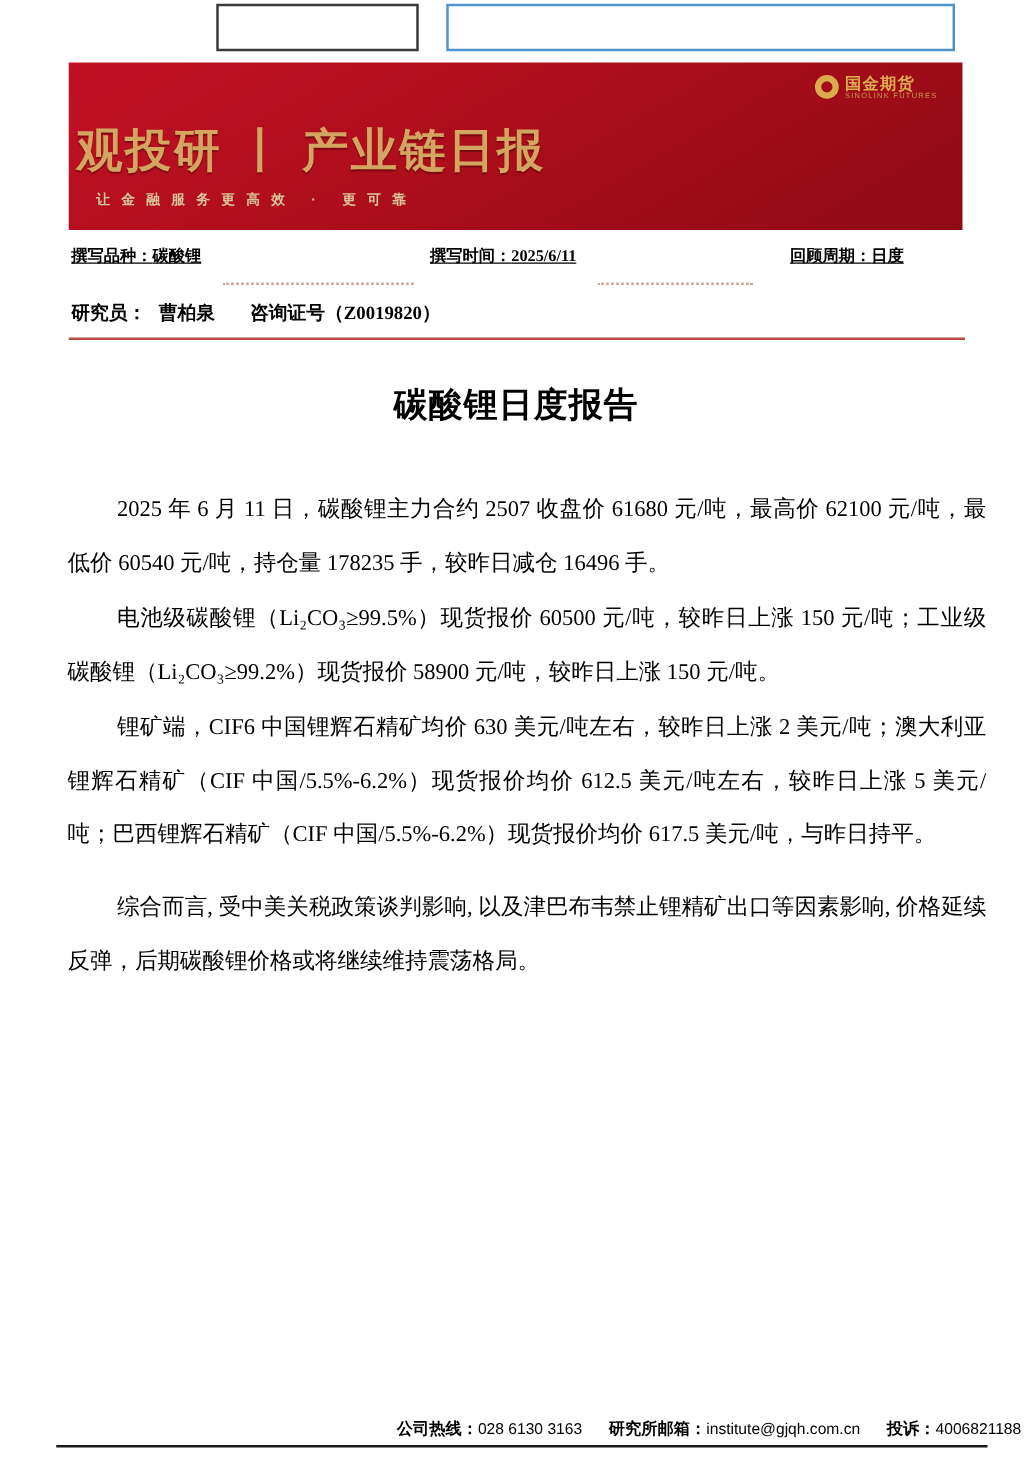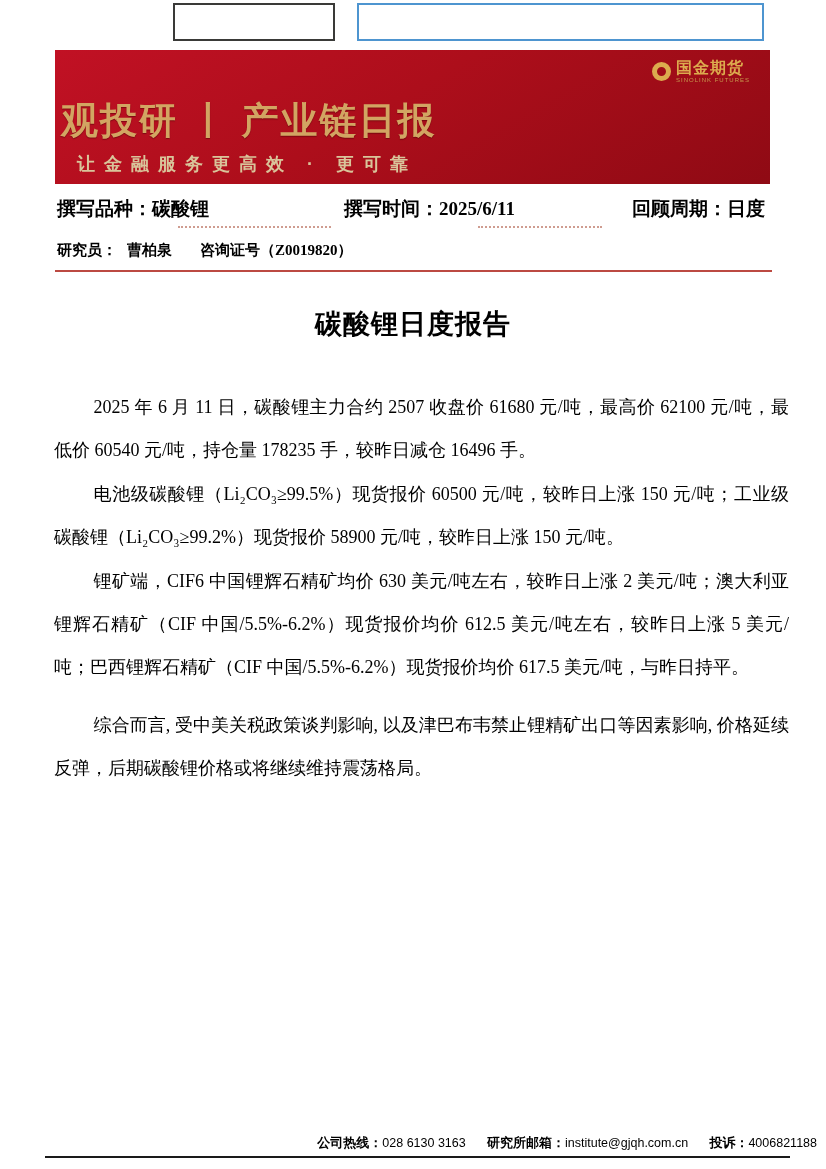--- a/index.html
+++ b/index.html
@@ -12,33 +12,33 @@
   .box-blue{left:357px;width:407px;border:2px solid #4e95d0;}
 
   
   .banner{position:absolute;left:55px;top:50px;width:715px;height:134px;
           background:linear-gradient(150deg,#c11124 0%,#ad0e1b 45%,#8f0a14 100%);
           overflow:hidden;}
   .logo{position:absolute;right:20px;top:10px;display:flex;align-items:center;gap:5px;}
   .logo-ring{display:inline-block;width:9px;height:9px;border:5px solid #dcab4e;border-radius:50%;}
   .logo-texts{display:flex;flex-direction:column;line-height:1.05;}
   .logo-name{font-family:"Liberation Sans","DejaVu Sans",sans-serif;font-weight:bold;
-             font-size:16px;color:#dcab4e;letter-spacing:1px;}
+             font-size:13px;color:#dcab4e;letter-spacing:1px;}
   .logo-sub{font-family:"Liberation Sans","DejaVu Sans",sans-serif;font-size:6px;
             color:#c89a4e;letter-spacing:1px;}
   .banner-title{position:absolute;left:6px;top:46px;
                 font-family:"Liberation Sans","DejaVu Sans",sans-serif;
                 font-weight:bold;font-size:37px;color:#d2a562;letter-spacing:2px;
                 text-shadow:0 1px 1px rgba(60,0,0,.45);white-space:nowrap;}
   .banner-tagline{position:absolute;left:22px;top:102px;
                   font-family:"Liberation Sans","DejaVu Sans",sans-serif;
-                  font-weight:bold;font-size:18px;color:#d9c49a;letter-spacing:9px;white-space:nowrap;}
+                  font-weight:bold;font-size:11px;color:#d9c49a;letter-spacing:9px;white-space:nowrap;}
 
   
-  .meta-field{position:absolute;top:196px;font-weight:bold;font-size:19px;white-space:nowrap;}
+  .meta-field{position:absolute;top:196px;font-weight:bold;font-size:13px;white-space:nowrap;text-decoration:underline;}
   .f1{left:57px;} .f2{left:344px;} .f3{left:632px;}
   .dotted{position:absolute;top:218px;height:8px;border-bottom:2px dotted #cf9c90;}
   .d1{left:178px;width:153px;} .d2{left:478px;width:124px;}
   .meta-row2{position:absolute;left:57px;top:241px;font-weight:bold;font-size:15px;white-space:nowrap;}
   .meta-row2 .name{margin-left:10px;}
   .meta-row2 .cert{margin-left:28px;font-family:Liberation Serif, serif;}
   .red-rule{position:absolute;left:55px;top:270px;width:717px;height:0;border-top:2px solid #bc4a42;}
 
   
   .report-title{position:absolute;left:0;top:306px;width:826px;margin:0;text-align:center;

